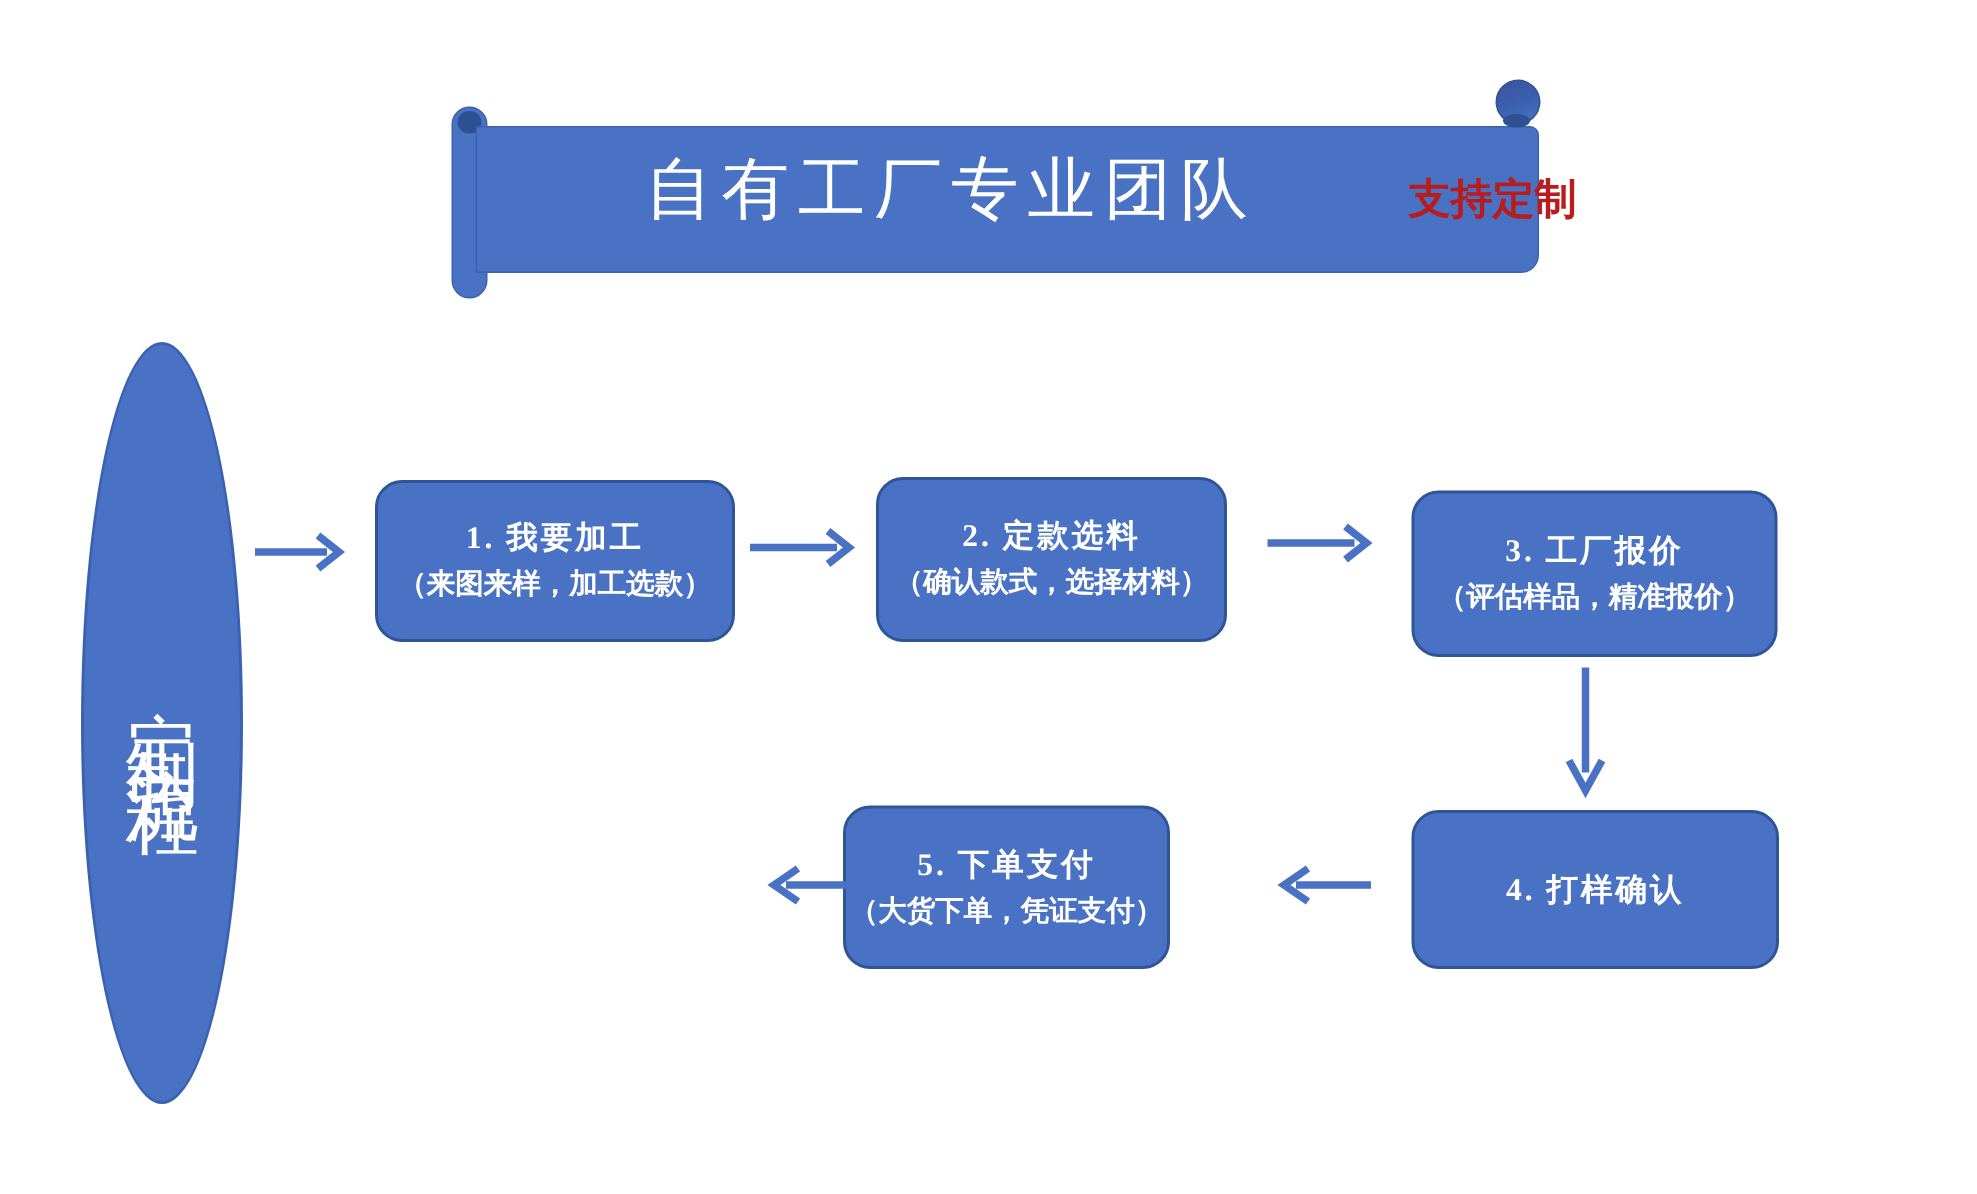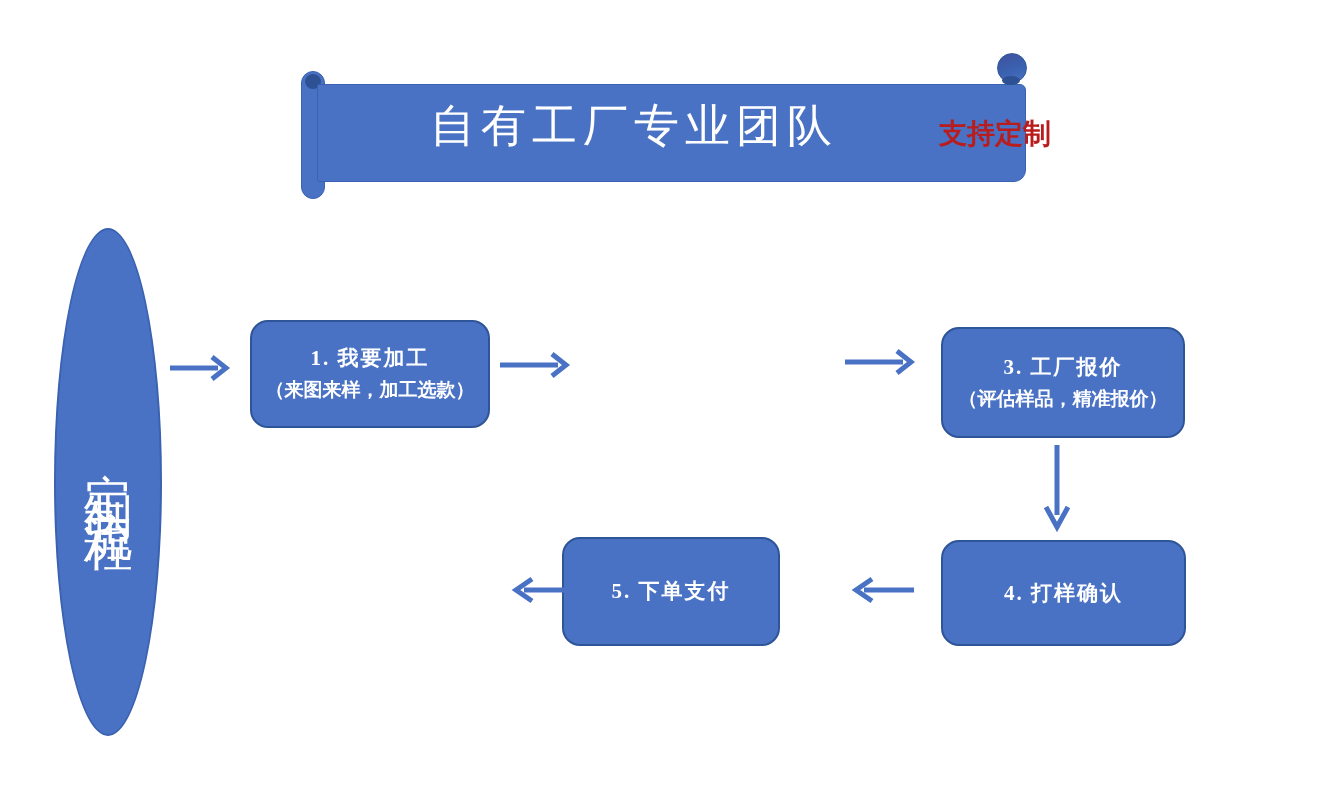--- a/index.html
+++ b/index.html
@@ -108,29 +108,34 @@
   <div class="banner-subtitle">支持定制</div>
 
   <div class="process-ellipse">
     <span class="process-ellipse-label">定制流程</span>
   </div>
 
   <div class="flow-box" id="box-1">
     <div class="box-title">1. 我要加工</div>
     <div class="box-detail">（来图来样，加工选款）</div>
   </div>
+  <div class="flow-box" id="box-2">
+    <div class="box-title">2. 定款选料</div>
+    <div class="box-detail">（确认款式，选择材料）</div>
+  </div>
   <div class="flow-box" id="box-3">
     <div class="box-title">3. 工厂报价</div>
     <div class="box-detail">（评估样品，精准报价）</div>
   </div>
   <div class="flow-box" id="box-4">
     <div class="box-title">4. 打样确认</div>
   </div>
   <div class="flow-box" id="box-5">
     <div class="box-title">5. 下单支付</div>
+    <div class="box-detail">（大货下单，凭证支付）</div>
   </div>
 
   <div class="arrow" style="left:166px;top:352px;">
     <svg width="70" height="32" viewBox="0 0 70 32">
       <path d="M4 16 H52"></path>
       <path d="M46 5 L60 16 L46 27"></path>
     </svg>
   </div>
   <div class="arrow" style="left:496px;top:349px;">
     <svg width="80" height="32" viewBox="0 0 80 32">

